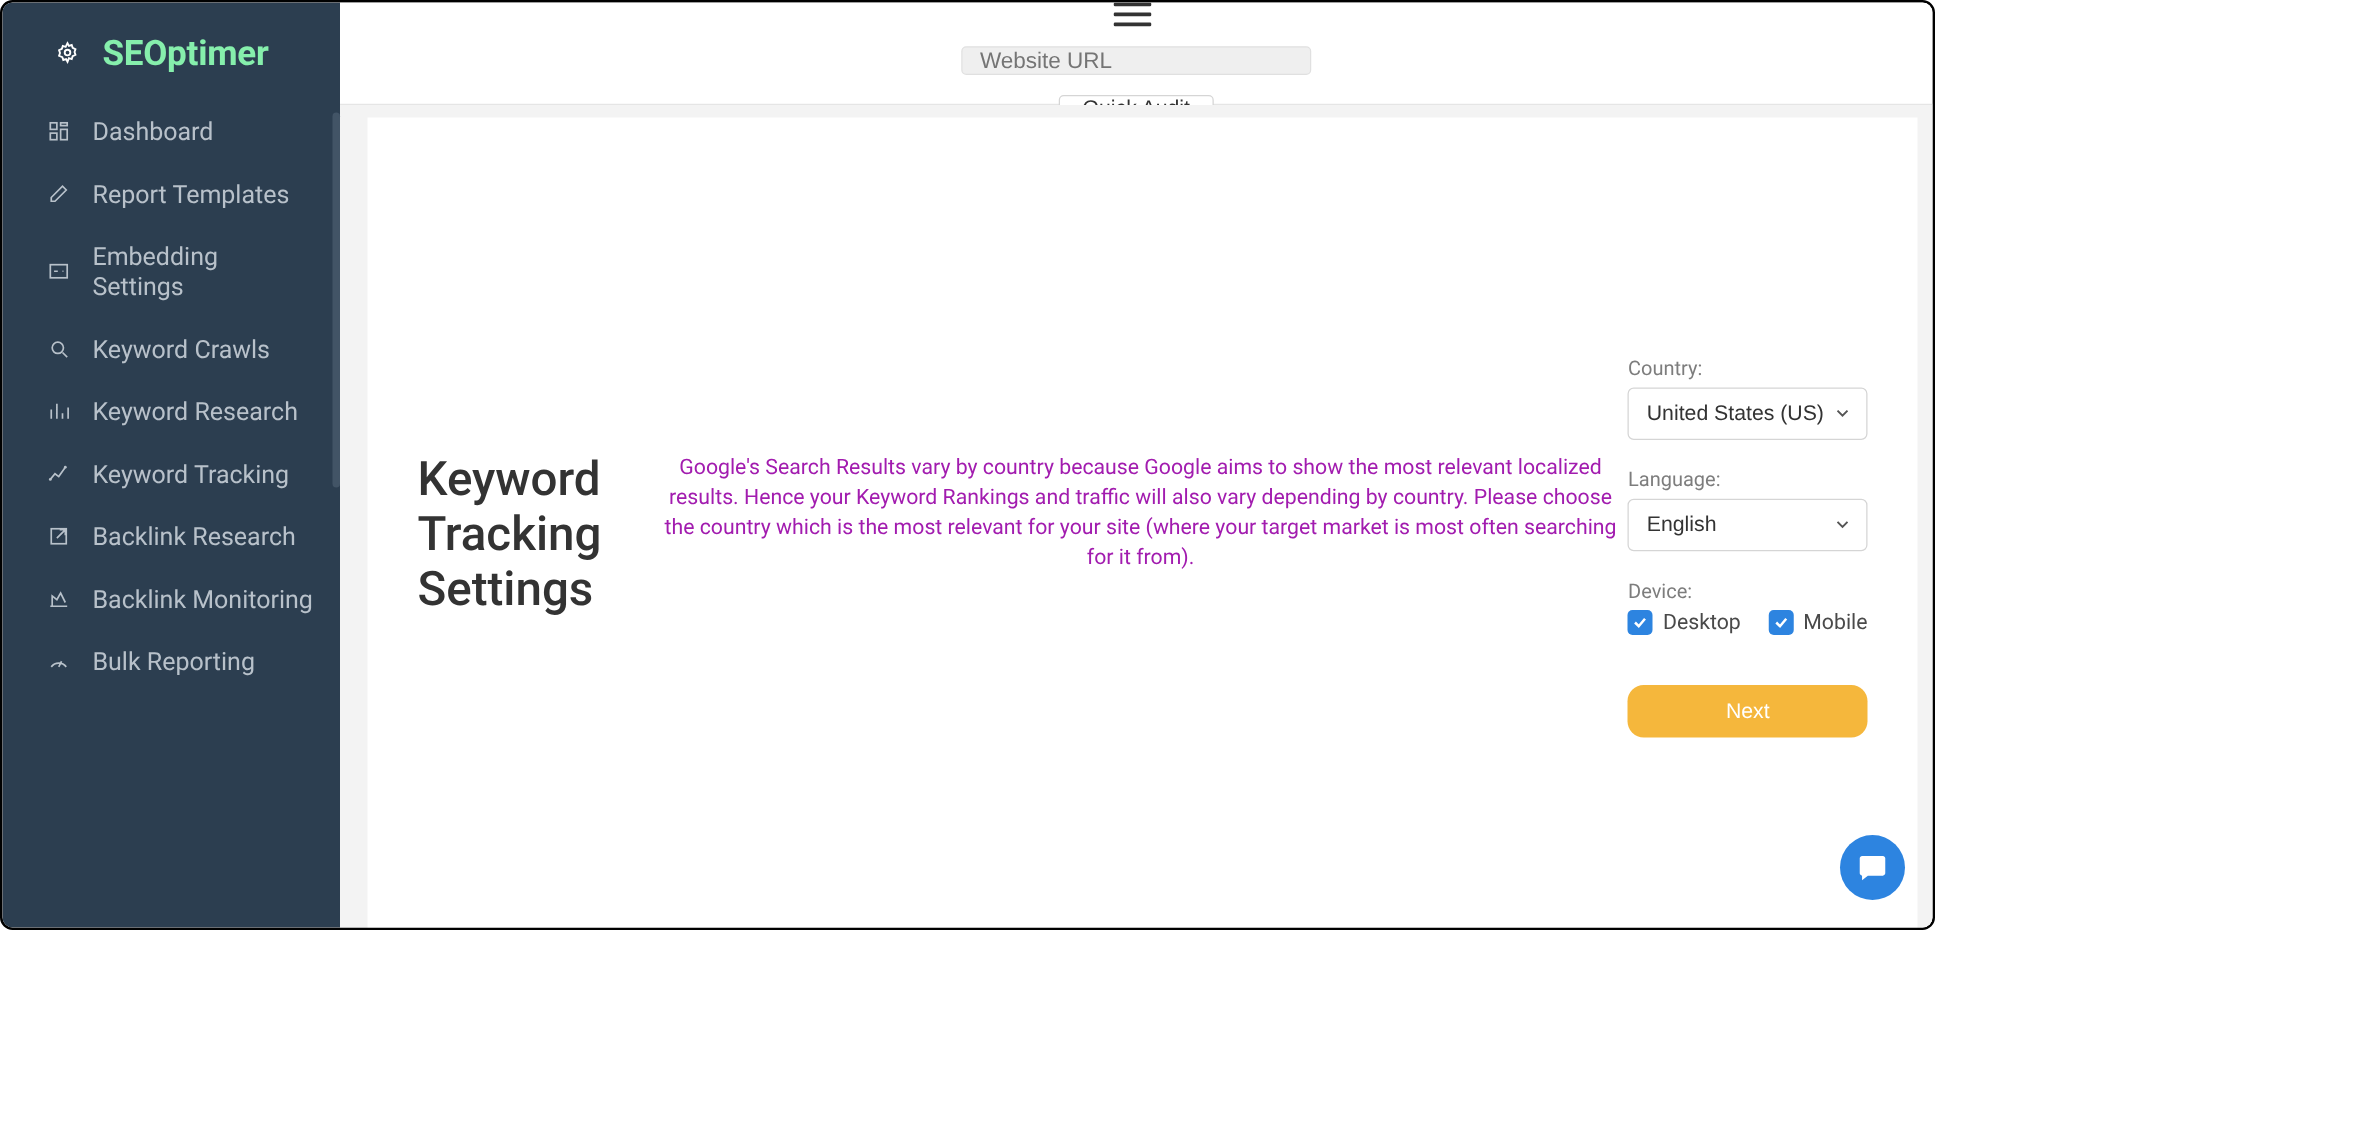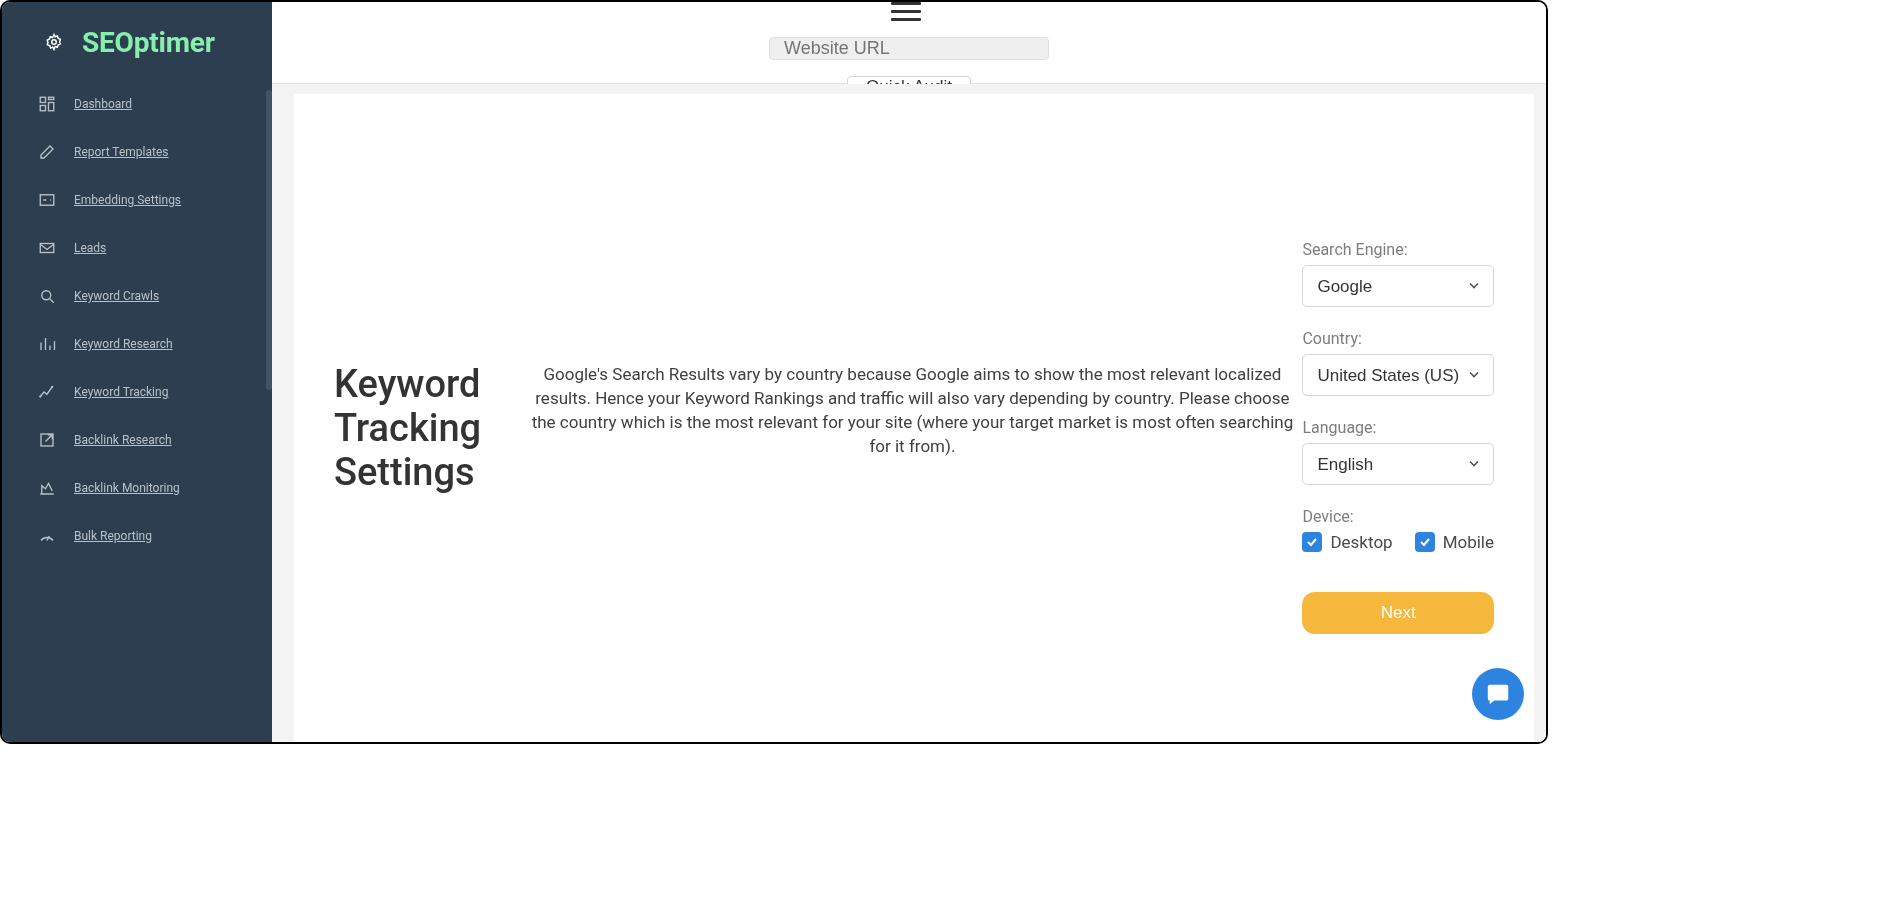--- a/index.html
+++ b/index.html
@@ -2,36 +2,36 @@
 <html><head>
 <meta charset="utf-8">
 <style>
 * { box-sizing: border-box; margin: 0; padding: 0; }
 body { font-family: -apple-system, BlinkMacSystemFont, "Segoe UI", Roboto, "Helvetica Neue", Arial, sans-serif; background: #fff; width: 1548px; height: 744px; border: 2px solid #000; border-radius: 10px; position: relative; overflow: hidden; }
 .layout { display: flex; height: 100%; }
 .sidebar { width: 270px; background: #2c3e50; color: #b8c1ca; display: flex; flex-direction: column; padding-top: 10px; position: relative; }
 .sidebar::after { content:""; position:absolute; top:88px; right:0; width:6px; height:300px; background:#425466; border-radius:3px; }
 .logo { display:flex; align-items:center; padding: 12px 24px 20px 34px; }
 .logo-text { font-size: 28px; font-weight: 700; color: #86efac; letter-spacing: -0.2px; }
-.nav-item { display:flex; align-items:center; padding: 13px 20px 13px 34px; cursor:pointer; font-size: 12px; color:#b8c1ca;text-decoration:underline; }
+.nav-item { display:flex; align-items:center; padding: 13px 20px 13px 34px; cursor:pointer; font-size: 20px; color:#b8c1ca; }
 .nav-icon { width:22px; height:22px; margin-right:16px; display:inline-flex; align-items:center; justify-content:center; }
 .nav-icon svg { width:18px; height:18px; }
 .main { flex:1; display:flex; flex-direction:column; background:#fff; }
 .topbar { height:82px; border-bottom:1px solid #e5e5e5; display:flex; align-items:center; padding: 0 24px; gap:16px;flex-direction:column; }
 .hamburger { cursor:pointer; width:30px; height:30px; display:flex; flex-direction:column; justify-content:center; gap:5px; margin-right:6px; }
 .hamburger span { height:3px; background:#333; border-radius:1px; }
 .url-input { width:280px; height:42px; border:1px solid #e0e0e0; background:#efefef; border-radius:4px; padding:0 14px; font-size:18px; color:#7a7a7a; }
 .quick-audit-btn { height:42px; border:1px solid #d5d5d5; background:#fff; border-radius:4px; padding:0 18px; font-size:17px; color:#333; cursor:pointer; }
 .topbar-spacer { flex:1; }
 .help-link { color:#0066d6; font-weight:700; font-size:17px; cursor:pointer; display:flex; align-items:center; gap:4px; margin-right:28px; }
 .user-icon { color:#2d84e0; cursor:pointer; }
 .content-area { flex:1; background:#f3f3f3; padding: 10px 12px 0 22px; overflow:hidden; }
 .card { background:#fff; height:100%; padding: 38px 40px 0 40px; display:flex; align-items:center; }
 .page-title { font-size: 38px; color:#333; font-weight:500; margin-bottom:18px; }
-.page-desc { max-width:780px; text-align:center; font-size:17px; color:#404040; line-height:1.4; margin-bottom:52px; }
+.page-desc { max-width:780px; text-align:center; font-size:17px; color:#a21caf; line-height:1.4; margin-bottom:52px; }
 .form { width:392px; }
 .form-group { margin-bottom: 22px; }
 .form-label { font-size:16px; color:#7d7d7d; margin-bottom:6px; display:block; }
 .form-select { width:100%; height:42px; border:1px solid #d5d5d5; border-radius:5px; background:#fff; padding:0 14px; font-size:17px; color:#333; appearance:none; position:relative; }
 .select-wrap { position:relative; }
 .select-caret { position:absolute; right:14px; top:50%; transform:translateY(-50%); pointer-events:none; color:#7d7d7d; }
 .device-row { display:flex; gap:22px; align-items:center; margin-top:6px; }
 .chk { width:20px; height:20px; background:#2d84e0; border-radius:4px; display:inline-flex; align-items:center; justify-content:center; color:#fff; font-size:14px; cursor:pointer; }
 .chk-label { font-size:17px; color:#4a4a4a; }
 .device-item { display:flex; align-items:center; gap:8px; }
@@ -78,29 +78,20 @@
             <svg viewBox="0 0 24 24">
               <rect x="3" y="5" width="18" height="14" fill="none" stroke="#b8c1ca" stroke-width="1.8"></rect>
               <path d="M7 12h4M16 12h1" fill="none" stroke="#b8c1ca" stroke-width="1.8"></path>
             </svg>
           </span>
           <span>Embedding Settings</span>
         </div>
         <div class="nav-item">
           <span class="nav-icon">
             <svg viewBox="0 0 24 24">
-              <rect x="3" y="6" width="18" height="12" fill="none" stroke="#b8c1ca" stroke-width="1.8"></rect>
-              <path d="M3 7l9 7 9-7" fill="none" stroke="#b8c1ca" stroke-width="1.8"></path>
-            </svg>
-          </span>
-          <span>Leads</span>
-        </div>
-        <div class="nav-item">
-          <span class="nav-icon">
-            <svg viewBox="0 0 24 24">
               <circle cx="11" cy="11" r="6" fill="none" stroke="#b8c1ca" stroke-width="1.8"></circle>
               <path d="M16 16l5 5" fill="none" stroke="#b8c1ca" stroke-width="1.8"></path>
             </svg>
           </span>
           <span>Keyword Crawls</span>
         </div>
         <div class="nav-item">
           <span class="nav-icon">
             <svg viewBox="0 0 24 24">
               <path d="M4 20V10M10 20V4M16 20V14M22 20V8" fill="none" stroke="#b8c1ca" stroke-width="1.8"></path>
@@ -174,31 +165,20 @@
           </svg>
       </div>
     </div>
 
     <div class="content-area">
       <div class="card">
         <h1 class="page-title">Keyword Tracking Settings</h1>
         <p class="page-desc">Google's Search Results vary by country because Google aims to show the most relevant localized results. Hence your Keyword Rankings and traffic will also vary depending by country. Please choose the country which is the most relevant for your site (where your target market is most often searching for it from).</p>
 
         <div class="form">
-          <div class="form-group">
-            <label class="form-label">Search Engine:</label>
-            <div class="select-wrap">
-              <select class="form-select">
-                <option>Google</option>
-              </select>
-              <span class="select-caret"><svg width="12" height="12" viewBox="0 0 12 12">
-                    <path d="M2 4l4 4 4-4" fill="none" stroke="#555" stroke-width="1.6"></path>
-                  </svg></span>
-            </div>
-          </div>
 
           <div class="form-group">
             <label class="form-label">Country:</label>
             <div class="select-wrap">
               <select class="form-select">
                 <option>United States (US)</option>
               </select>
               <span class="select-caret"><svg width="12" height="12" viewBox="0 0 12 12">
                     <path d="M2 4l4 4 4-4" fill="none" stroke="#555" stroke-width="1.6"></path>
                   </svg></span>

